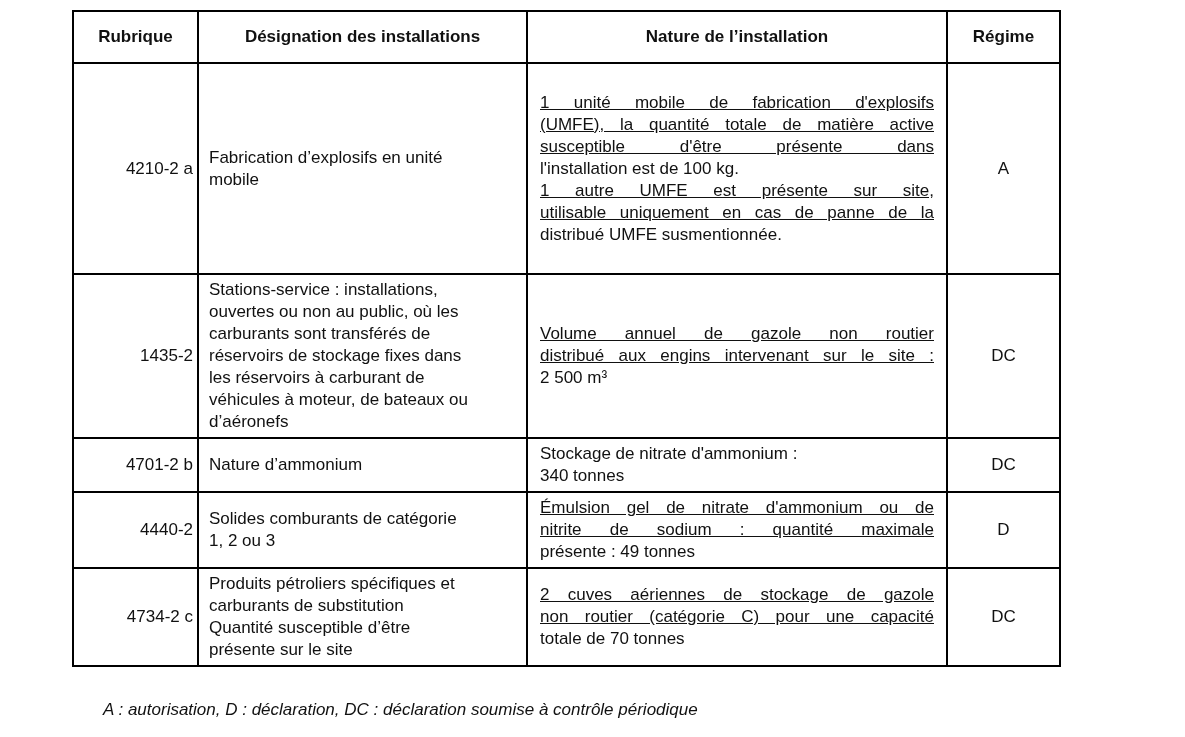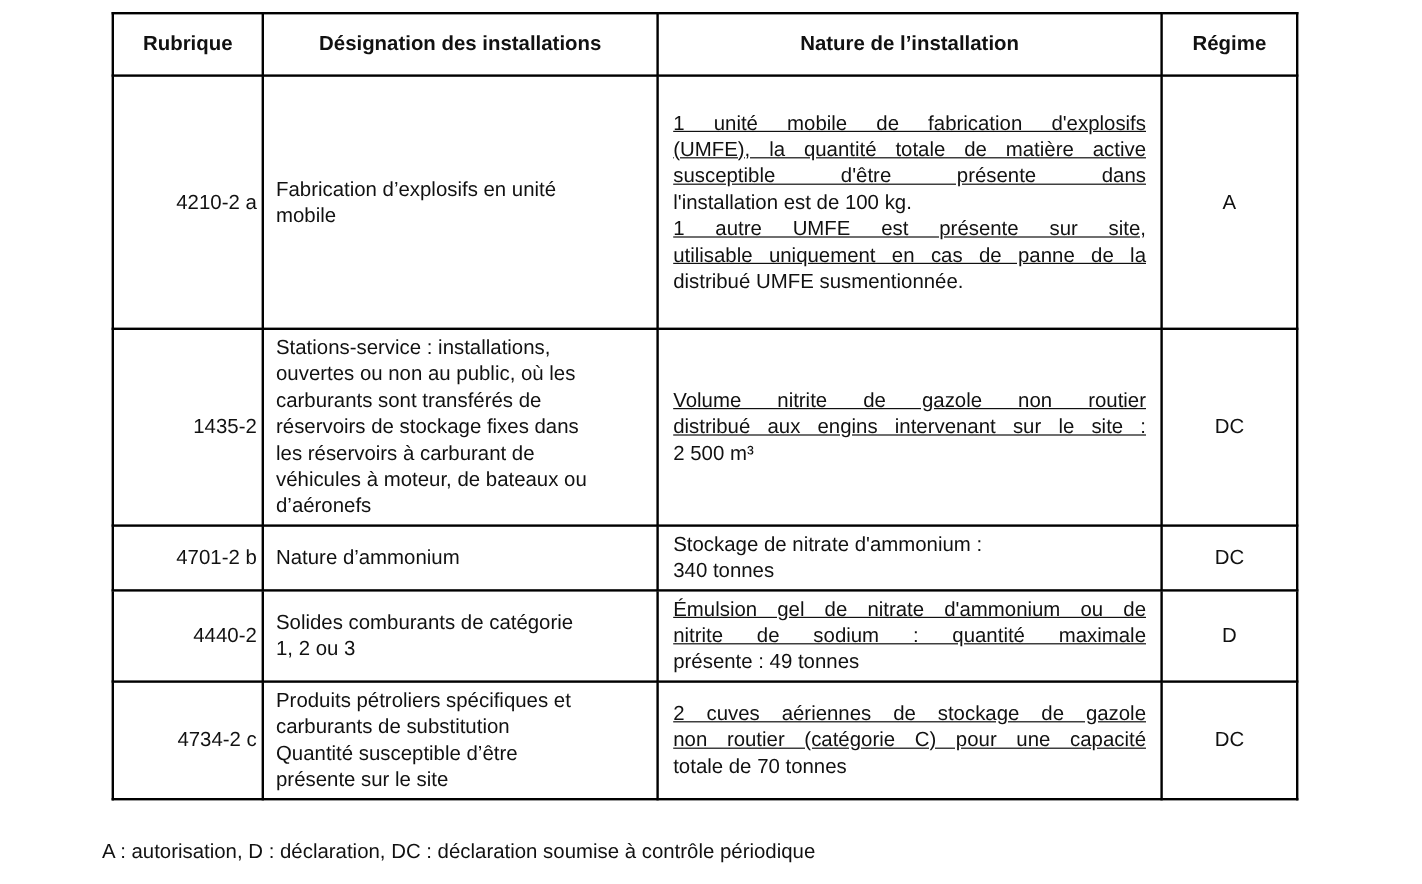--- a/index.html
+++ b/index.html
@@ -11,21 +11,21 @@
   }
   .page {
     position: relative;
     width: 1185px;
     height: 737px;
     background: #ffffff;
     overflow: hidden;
   }
   table.icpe {
     position: absolute;
-    left: 93px;
+    left: 72px;
     top: 10px;
     width: 987px;
     border-collapse: collapse;
     table-layout: fixed;
   }
   table.icpe th, table.icpe td {
     border: 2px solid #000000;
     vertical-align: middle;
     font-size: 17px;
     line-height: 22px;
@@ -42,22 +42,23 @@
   td.c-designation { text-align: left; padding: 4px 0 4px 10px; }
   td.c-nature { text-align: left; padding: 4px 12px; }
   td.c-regime { text-align: center; padding: 2px 4px; }
   td .jline {
     text-align: justify;
     text-align-last: justify;
     text-decoration: underline;
   }
   .legend {
     position: absolute;
-    left: 85px;
+    left: 103px;
     top: 699px;
+    font-style: italic;
     font-size: 17px;
     line-height: 22px;
     white-space: nowrap;
   }
 </style>
 </head>
 <body>
 
 <div class="page">
 
@@ -99,21 +100,21 @@
         <td class="c-designation">
             <div>Stations-service : installations,</div>
             <div>ouvertes ou non au public, où les</div>
             <div>carburants sont transférés de</div>
             <div>réservoirs de stockage fixes dans</div>
             <div>les réservoirs à carburant de</div>
             <div>véhicules à moteur, de bateaux ou</div>
             <div>d’aéronefs</div>
           </td>
         <td class="c-nature">
-            <div class="jline">Volume nitrite de gazole non routier</div>
+            <div class="jline">Volume annuel de gazole non routier</div>
             <div class="jline">distribué aux engins intervenant sur le site :</div>
             <div>2 500 m³</div>
           </td>
         <td class="c-regime">DC</td>
       </tr>
       <tr style="height:45px">
         <td class="c-rubrique">4701-2 b</td>
         <td class="c-designation">
             <div>Nature d’ammonium</div>
           </td>

